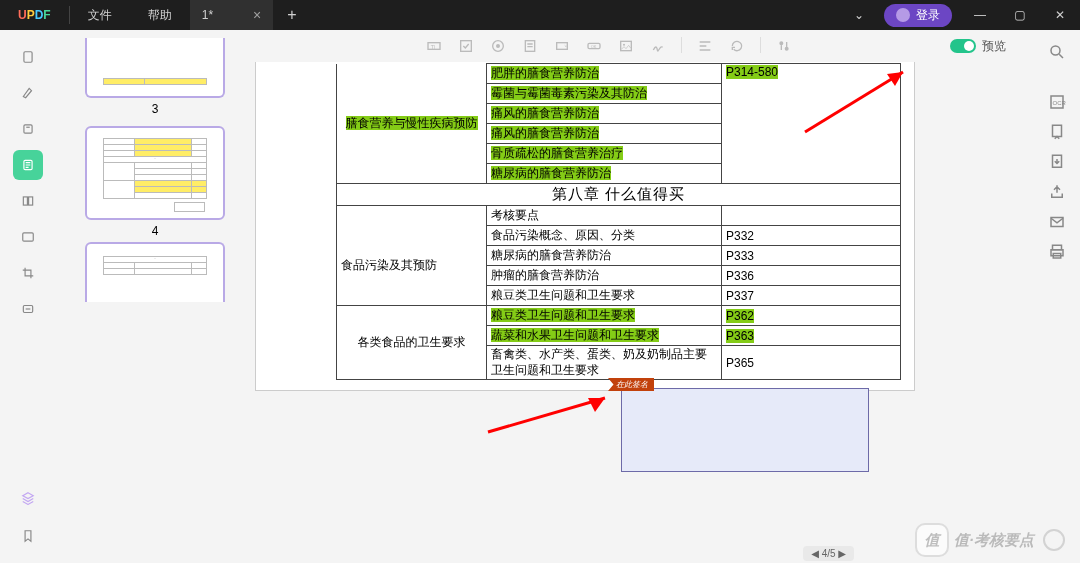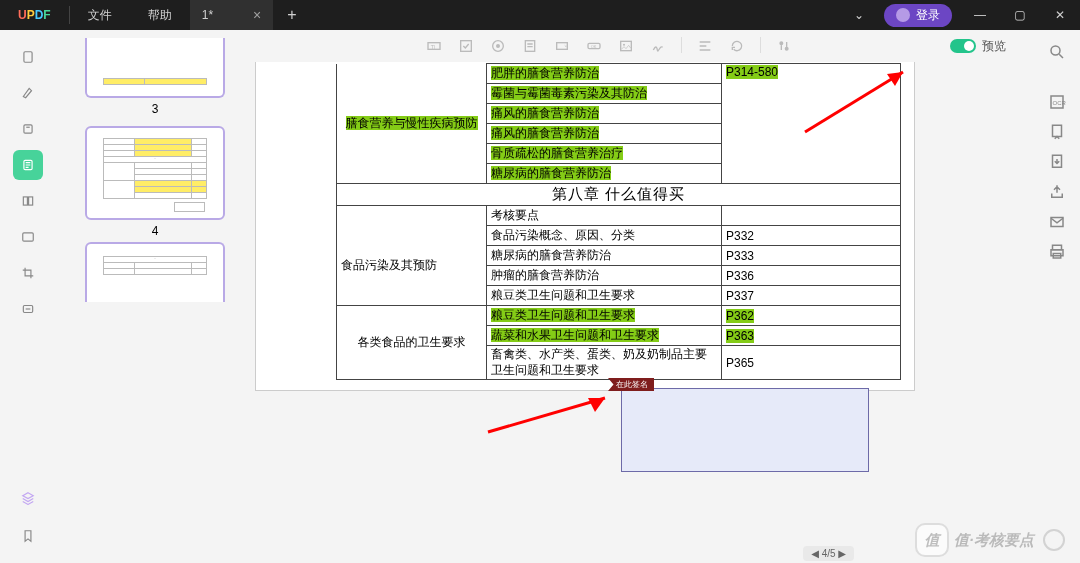--- a/index.html
+++ b/index.html
@@ -53,21 +53,21 @@
   
   .page-view { flex: 1; position: relative; overflow: hidden; }
   .page-paper { position: absolute; left: 0; top: -10px; width: 660px; background: #fff; border: 1px solid #ccc; padding: 10px 0; }
   .page-paper table { border-collapse: collapse; width: 565px; margin-left: 80px; font-size: 12px; }
   .page-paper td { border: 1px solid #444; padding: 1px 4px; white-space: nowrap; }
   .hl { background: #84cc16; }
   .chap-title { text-align: center; font-size: 15px; padding: 4px; letter-spacing: 1px; border-left: 1px solid #444; border-right: 1px solid #444; }
   .noborder-t { border-top: none !important; }
   
   .sign-box { position: absolute; width: 248px; height: 84px; background: #e6eaf9; border: 1px solid #6d6aa8; left: 365px; top: 335px; }
-  .sign-tag { position: absolute; left: -14px; top: -11px; background: #7f1d1d; color: #fff; font-size: 8px; padding: 1px 6px 1px 8px; clip-path: polygon(0 0, 100% 0, 100% 100%, 0 100%, 12% 50%); }
+  .sign-tag { position: absolute; left: -14px; top: -11px; background: #c2410c; color: #fff; font-size: 8px; padding: 1px 6px 1px 8px; clip-path: polygon(0 0, 100% 0, 100% 100%, 0 100%, 12% 50%); font-style: italic; }
   
   .pager { position: absolute; bottom: 2px; right: 180px; font-size: 10px; color: #666; background: rgba(230,230,230,.8); padding: 2px 8px; border-radius: 4px; }
   
   .right-rail { width: 46px; display: flex; flex-direction: column; align-items: center; gap: 10px; padding-top: 12px; }
   .rr-btn { width: 20px; height: 20px; cursor: pointer; color: #888; display: flex; align-items: center; justify-content: center; }
   .rr-gap { height: 10px; }
   
   .arrow-red { position: absolute; }
   .arrow-head { fill: #ff0000; }
   .arrow-line { stroke: #ff0000; stroke-width: 3; }

